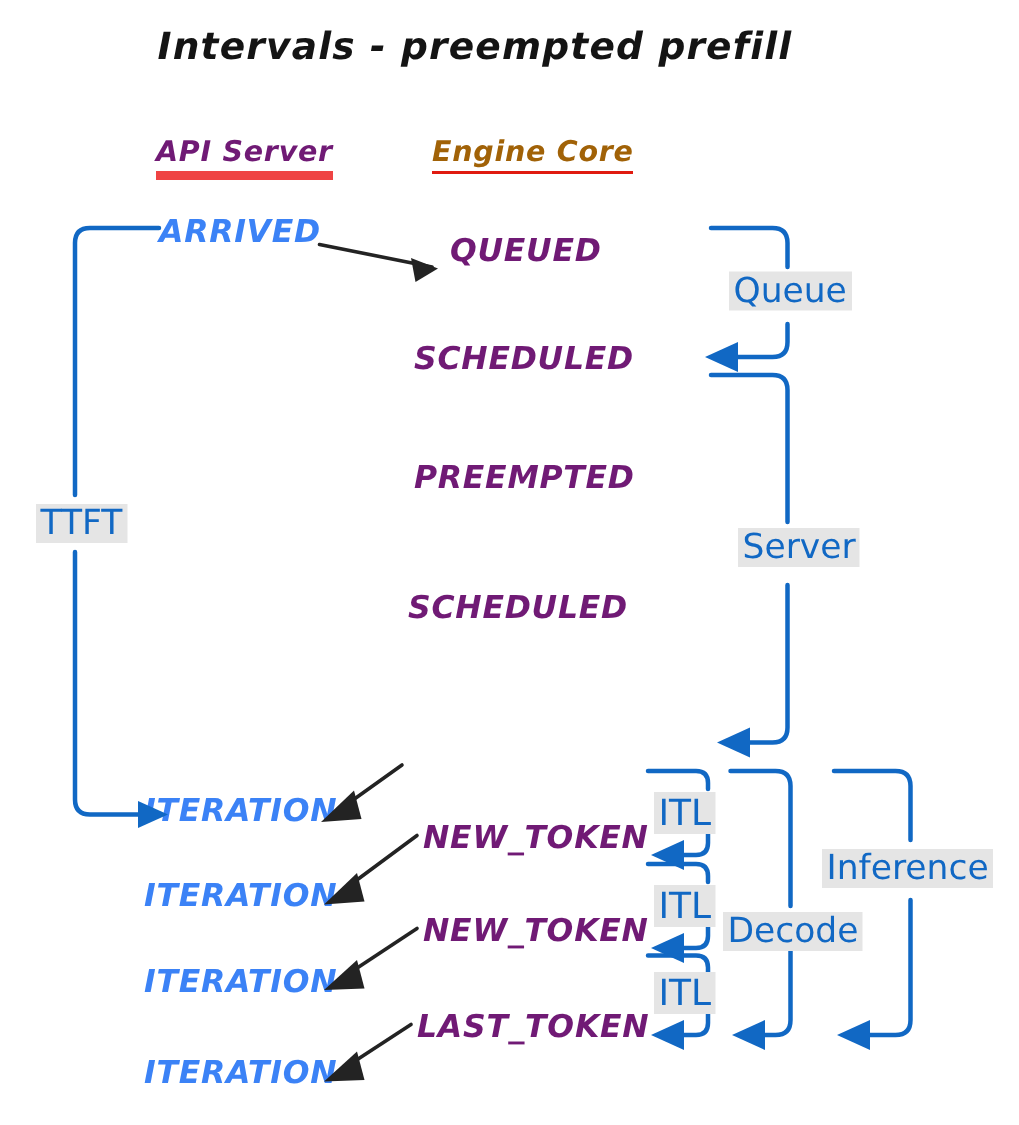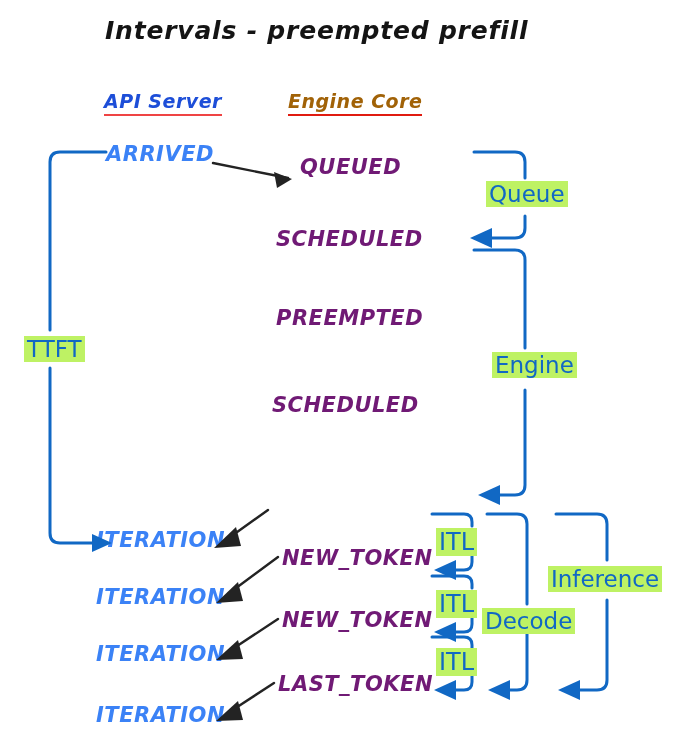--- a/index.html
+++ b/index.html
@@ -31,22 +31,22 @@
     letter-spacing: 0.8px;
     margin-left: 25px;
   }
   .col-head {
     font-size: 19px;
     white-space: nowrap;
     position: absolute;
     padding-bottom: 2px;
   }
   .col-head.api {
-    color: #1d4ed8;
-    border-bottom: 2px solid #ef4444;
+    color: #701a75;
+    border-bottom: 6px solid #ef4444;
     left: 104px;
     top: 90px;
   }
   .col-head.engine {
     color: #a16207;
     border-bottom: 2px solid #E01B10;
     left: 288px;
     top: 90px;
   }
   .ev {
@@ -57,21 +57,21 @@
   .ev.orange { color: #3b82f6; }
   .ev.red { color: #701a75; }
   .blabel {
     position: absolute;
     color: #1168C4;
     font-family: "DejaVu Sans", sans-serif;
     font-size: 23px;
     font-style: normal;
     font-weight: 400;
     white-space: nowrap;
-    background: #bef264;
+    background: #e5e5e5;
     padding: 0 3px;
     z-index: 5;
   }
   .blabel.small { font-size: 24px; }
   svg.overlay {
     position: absolute;
     left: 0; top: 0;
     width: 679px;
     height: 750px;
     pointer-events: none;
@@ -100,21 +100,21 @@
   <div class="hand ev red" style="left:300px; top:155px;">QUEUED</div>
   <div class="hand ev red" style="left:276px; top:227px;">SCHEDULED</div>
   <div class="hand ev red" style="left:276px; top:306px;">PREEMPTED</div>
   <div class="hand ev red" style="left:272px; top:393px;">SCHEDULED</div>
   <div class="hand ev red" style="left:282px; top:546px;">NEW_TOKEN</div>
   <div class="hand ev red" style="left:282px; top:608px;">NEW_TOKEN</div>
   <div class="hand ev red" style="left:278px; top:672px;">LAST_TOKEN</div>
 
   <div class="blabel" style="left:24px;  top:336px;">TTFT</div>
   <div class="blabel" style="left:486px; top:181px;">Queue</div>
-  <div class="blabel" style="left:492px; top:352px;">Engine</div>
+  <div class="blabel" style="left:492px; top:352px;">Server</div>
   <div class="blabel" style="left:482px; top:608px;">Decode</div>
   <div class="blabel" style="left:548px; top:566px;">Inference</div>
   <div class="blabel small" style="left:436px; top:528px;">ITL</div>
   <div class="blabel small" style="left:436px; top:590px;">ITL</div>
   <div class="blabel small" style="left:436px; top:648px;">ITL</div>
 
   <svg class="overlay" viewBox="0 0 679 750">
 
     <g>
       <path class="bk" d="M213,163 L288,178"></path>

